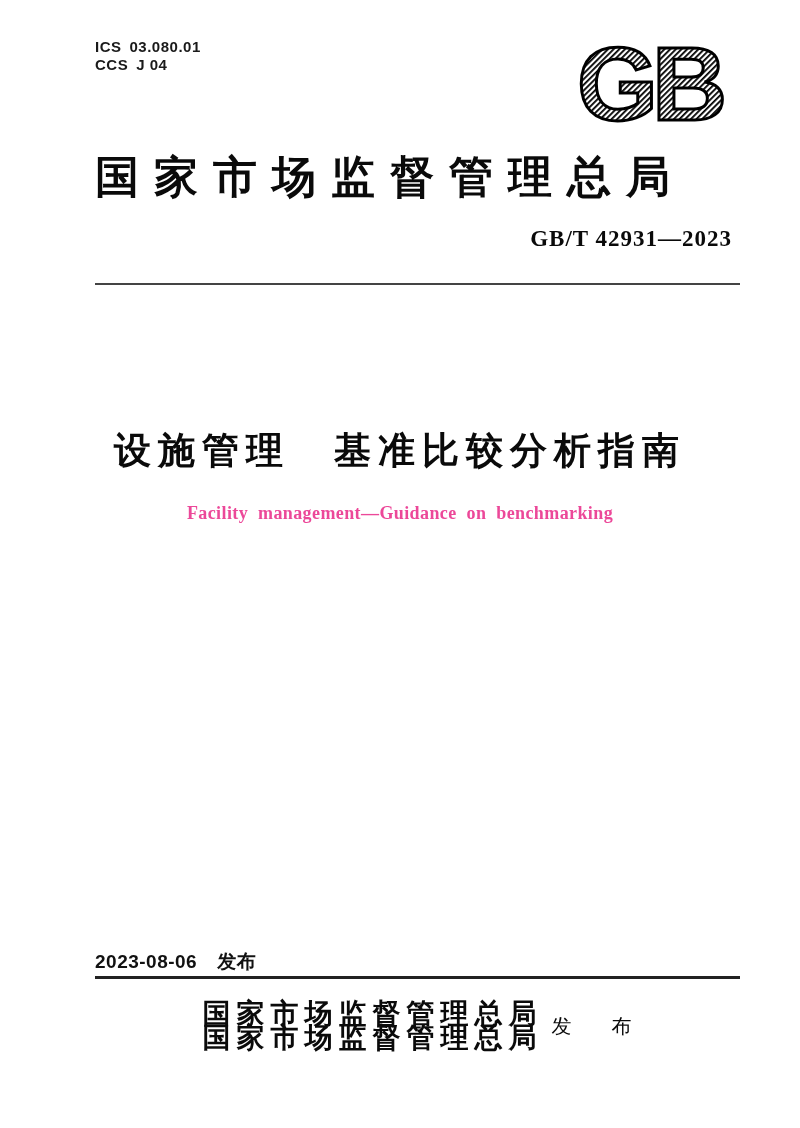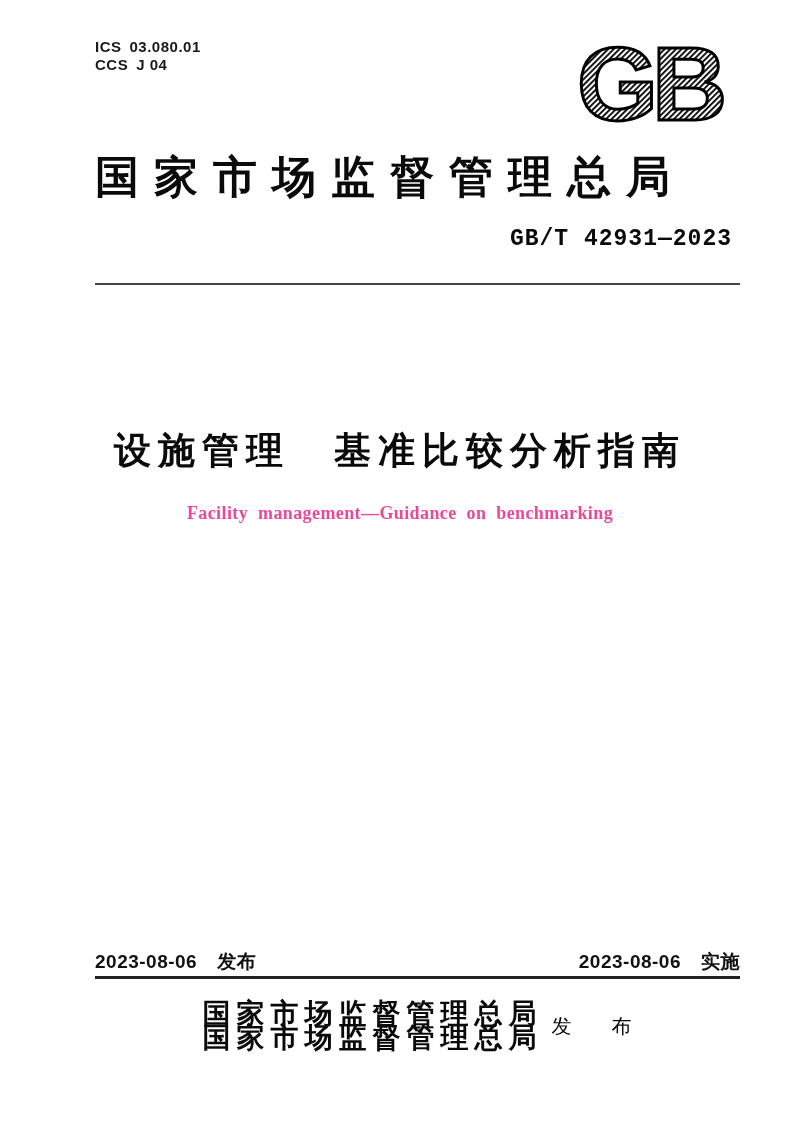--- a/index.html
+++ b/index.html
@@ -25,21 +25,21 @@
   
   .national-title{
     position:absolute;top:148px;left:95px;width:650px;
     font-family:"Liberation Serif", serif;
     font-size:44px;font-weight:bold;
     letter-spacing:15px;white-space:nowrap;
     color:#0a0a0a;
   }
   .std-number{
     position:absolute;top:226px;right:68px;
-    font-family:Liberation Mono, monospace;
+    font-family:Liberation Serif, serif;
     font-weight:bold;font-size:23px;letter-spacing:1px;
     color:#0a0a0a;
   }
   .rule-top{
     position:absolute;top:283px;left:95px;right:60px;
     height:2px;background:#444;
   }
   
   .main-title{
     position:absolute;top:426px;left:0;width:100%;
@@ -118,23 +118,20 @@
 
   <div class="rule-top"></div>
 
   <div class="main-title">设施管理　基准比较分析指南</div>
   <div class="en-title">Facility management—Guidance on benchmarking</div>
 
   <div class="dates">
     <div>
       <span>2023-08-06</span><span class="zh">发布</span>
     </div>
-    <div>
-      <span>2023-08-06</span><span class="zh">实施</span>
-    </div>
   </div>
 
   <div class="rule-bottom"></div>
 
   <div class="publisher">
     <div class="names">
       <div>国家市场监督管理总局</div>
       <div>国家市场监督管理总局</div>
     </div>
     <div class="action">发　布</div>

